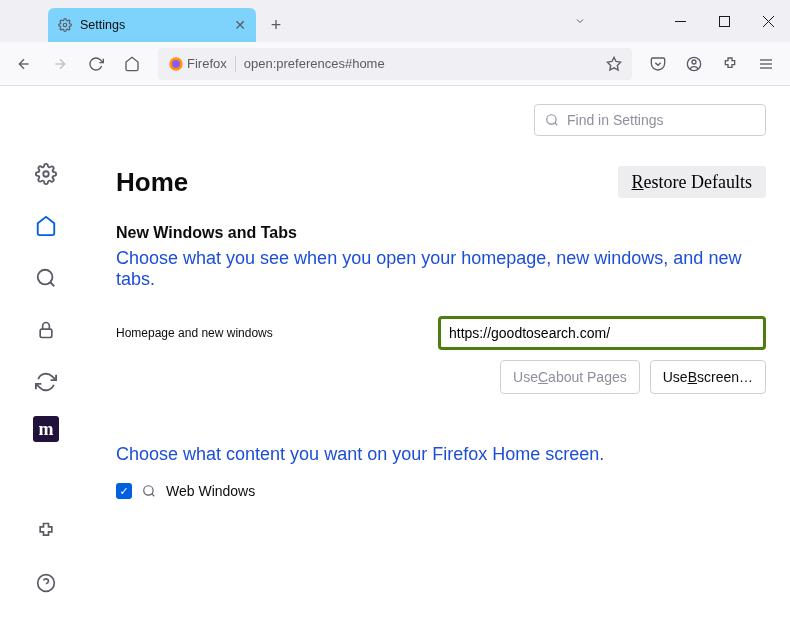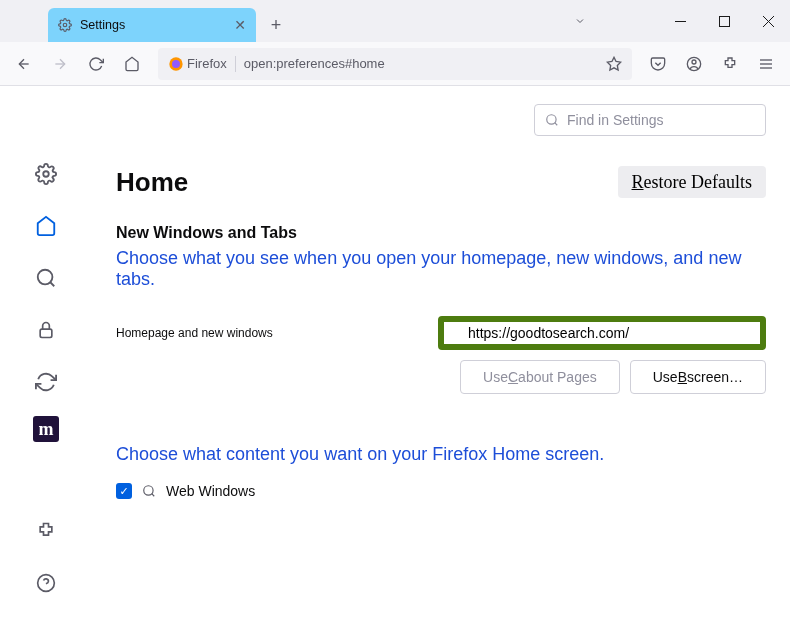--- a/index.html
+++ b/index.html
@@ -41,24 +41,24 @@
 .restore-btn { margin-left:auto; background:#ededf0; border:none; height:32px; padding:0 14px; border-radius:4px; font-size:18px;font-family:Liberation Serif, serif; }
 .restore-btn .u { text-decoration: underline; }
 
 h2 { font-size:16px; font-weight:700; margin-bottom:6px; }
 .desc { color:#1d4ed8; font-size:18px; margin-bottom: 26px; }
 
 .form-row { display:flex; align-items:center; margin-bottom:10px; }
 .form-label { width: 322px; font-size:12px; color:#0c0c0d; }
 .select { flex:1; height:34px; border:1px solid #cfcfd8; border-radius:4px; display:flex; align-items:center; padding:0 12px; font-size:14px; font-weight:600; background:#fff; position:relative; }
 .select .caret { margin-left:auto; color:#5b5b66; }
-.text-input { flex:1; height:34px; border:6px solid #4d7c0f; border-radius:4px; padding:0 24px; font-size:14px; font-family:inherit; }
+.text-input { flex:1; height:34px; border:3px solid #4d7c0f; border-radius:4px; padding:0 8px; font-size:14px; font-family:inherit; }
 
 .btn-row { display:flex; justify-content:flex-end; gap:10px; margin:10px 0 20px 0; }
-.btn { height:34px; padding:0 22px; border:1px solid #cfcfd8; border-radius:4px; background:#fff; font-size:14px; display:flex; align-items:center; }
+.btn { height:34px; padding:0 12px; border:1px solid #cfcfd8; border-radius:4px; background:#fff; font-size:14px; display:flex; align-items:center; }
 .btn.disabled { color:#8f8f9d; }
 .u { text-decoration: underline; }
 
 .section-gap { height: 30px; }
 
 .check-row { display:flex; align-items:center; gap:10px; font-size:14px; margin-top:12px; }
 .checkbox { width:16px; height:16px; background:#0060df; border-radius:3px; display:flex; align-items:center; justify-content:center; color:#fff; font-size:11px; }
 
 svg { display:block; }
 </style>

